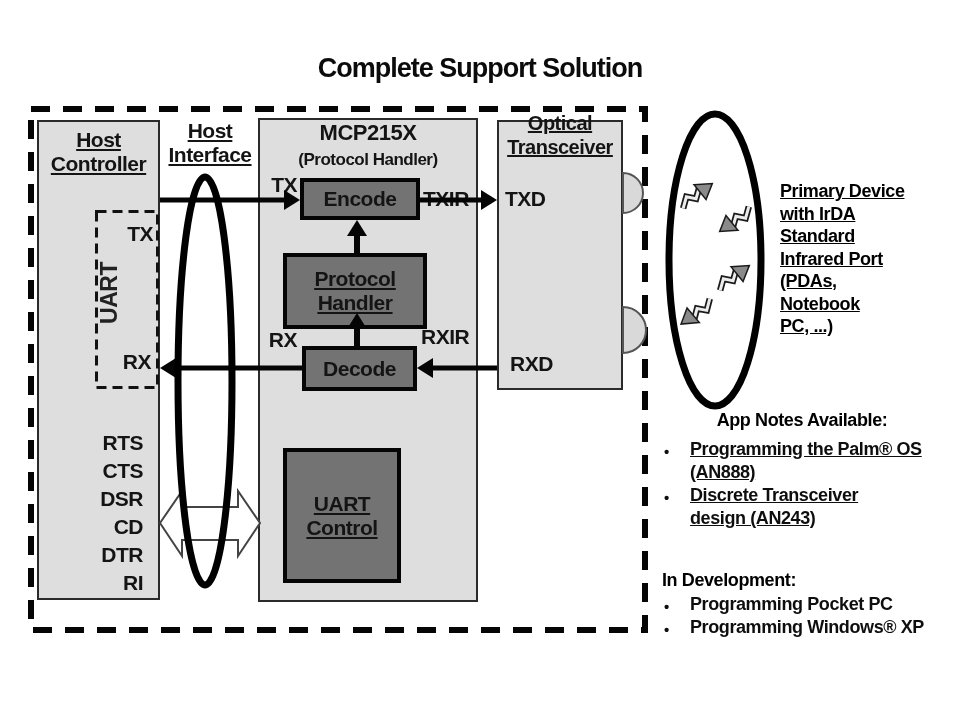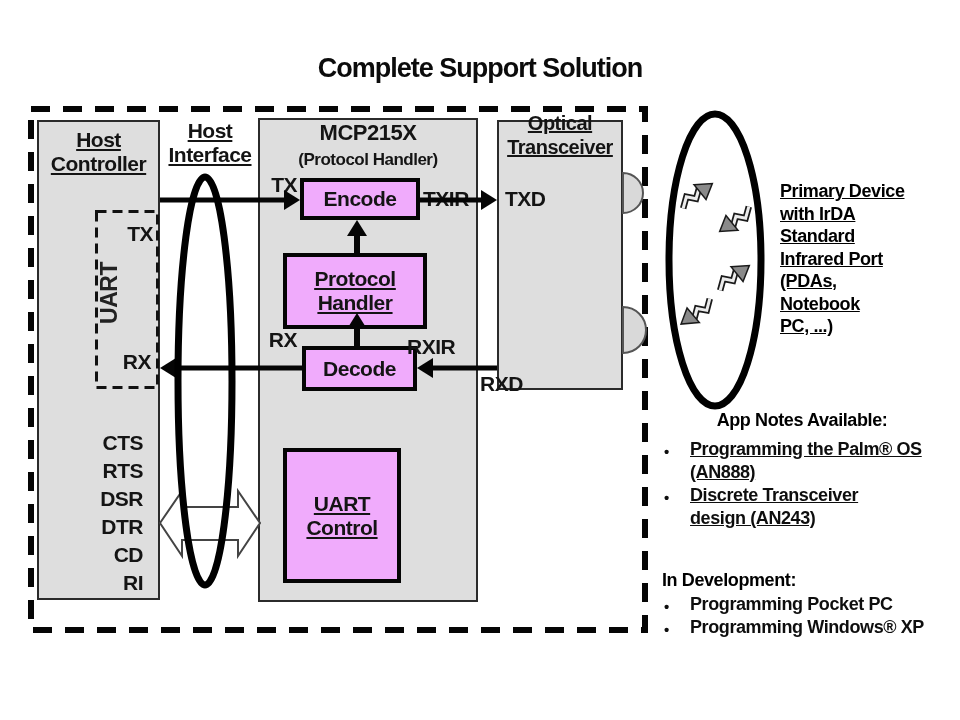--- a/index.html
+++ b/index.html
@@ -2,21 +2,21 @@
 <html><head>
 <meta charset="utf-8">
 <style>
   html,body{margin:0;padding:0;background:#ffffff;}
   .stage{position:relative;width:960px;height:720px;background:#ffffff;
          font-family:"Liberation Sans",sans-serif;font-weight:bold;color:#141414;overflow:hidden;}
   .abs{position:absolute;}
   .pre{white-space:pre-line;text-decoration:underline;}
   .title{left:0;top:47px;width:960px;text-align:center;font-size:27px;letter-spacing:-1px;color:#0b0b0b;margin-top:6px;}
   .box{position:absolute;background:#dedede;border:2px solid #2b2b2b;box-sizing:border-box;}
-  .inner-box{position:absolute;background:#f0abfc;border:4px solid #050505;box-sizing:border-box;
+  .inner-box{position:absolute;background:#737373;border:4px solid #050505;box-sizing:border-box;
              display:flex;align-items:center;justify-content:center;text-align:center;
              font-size:21px;line-height:24px;letter-spacing:-0.5px;}
   .lbl{position:absolute;font-size:21px;line-height:24px;letter-spacing:-0.5px;}
   .lbl.center{text-align:center;}
   .lbl.right{text-align:right;}
   .sub{font-size:17px;letter-spacing:-0.5px;}
   .signals{line-height:28px;}
   .rot{transform:rotate(-90deg);transform-origin:center center;color:#222;font-size:23px;}
   .note{position:absolute;font-size:18px;line-height:22.5px;letter-spacing:-0.4px;color:#000000;}
   .bullet-row{position:absolute;display:flex;font-size:18px;line-height:23px;letter-spacing:-0.4px;color:#0e0e0e;}
@@ -49,42 +49,42 @@
     <span class="pre">UART
 Control</span>
   </div>
 
   <div class="lbl center pre" style="left:37px;top:128px;width:123px;">Host
 Controller</div>
   <div class="lbl rot" style="left:69px;top:281px;width:80px;text-align:center;">UART</div>
   <div class="lbl right" style="left:113px;top:222px;width:40px;">TX</div>
   <div class="lbl right" style="left:111px;top:350px;width:40px;">RX</div>
   <div class="lbl right signals" style="left:37px;top:429px;width:106px;">
+    <div>RTS</div>
     <div>CTS</div>
-    <div>RTS</div>
     <div>DSR</div>
+    <div>CD</div>
     <div>DTR</div>
-    <div>CD</div>
     <div>RI</div>
   </div>
 
   <div class="lbl center pre" style="left:156px;top:119px;width:108px;">Host
 Interface</div>
 
   <div class="lbl center" style="left:258px;top:121px;width:220px;font-size:22px;">MCP215X</div>
   <div class="lbl center sub" style="left:258px;top:148px;width:220px;">(Protocol Handler)</div>
   <div class="lbl right" style="left:257px;top:173px;width:40px;">TX</div>
   <div class="lbl" style="left:423px;top:187px;width:60px;">TXIR</div>
   <div class="lbl right" style="left:257px;top:328px;width:40px;">RX</div>
-  <div class="lbl" style="left:407px;top:325px;width:62px;margin-top:10px;">RXIR</div>
+  <div class="lbl" style="left:421px;top:325px;width:62px;">RXIR</div>
 
   <div class="lbl center pre" style="left:494px;top:111px;width:132px;font-size:20px;">Optical
 Transceiver</div>
   <div class="lbl" style="left:505px;top:187px;width:60px;">TXD</div>
-  <div class="lbl" style="left:480px;top:352px;width:60px;margin-top:20px;">RXD</div>
+  <div class="lbl" style="left:510px;top:352px;width:60px;">RXD</div>
 
 
   <div class="note pre" style="left:780px;top:180px;width:175px;">Primary Device
 with IrDA
 Standard
 Infrared Port
 (PDAs,
 Notebook
 PC, ...)</div>
 

